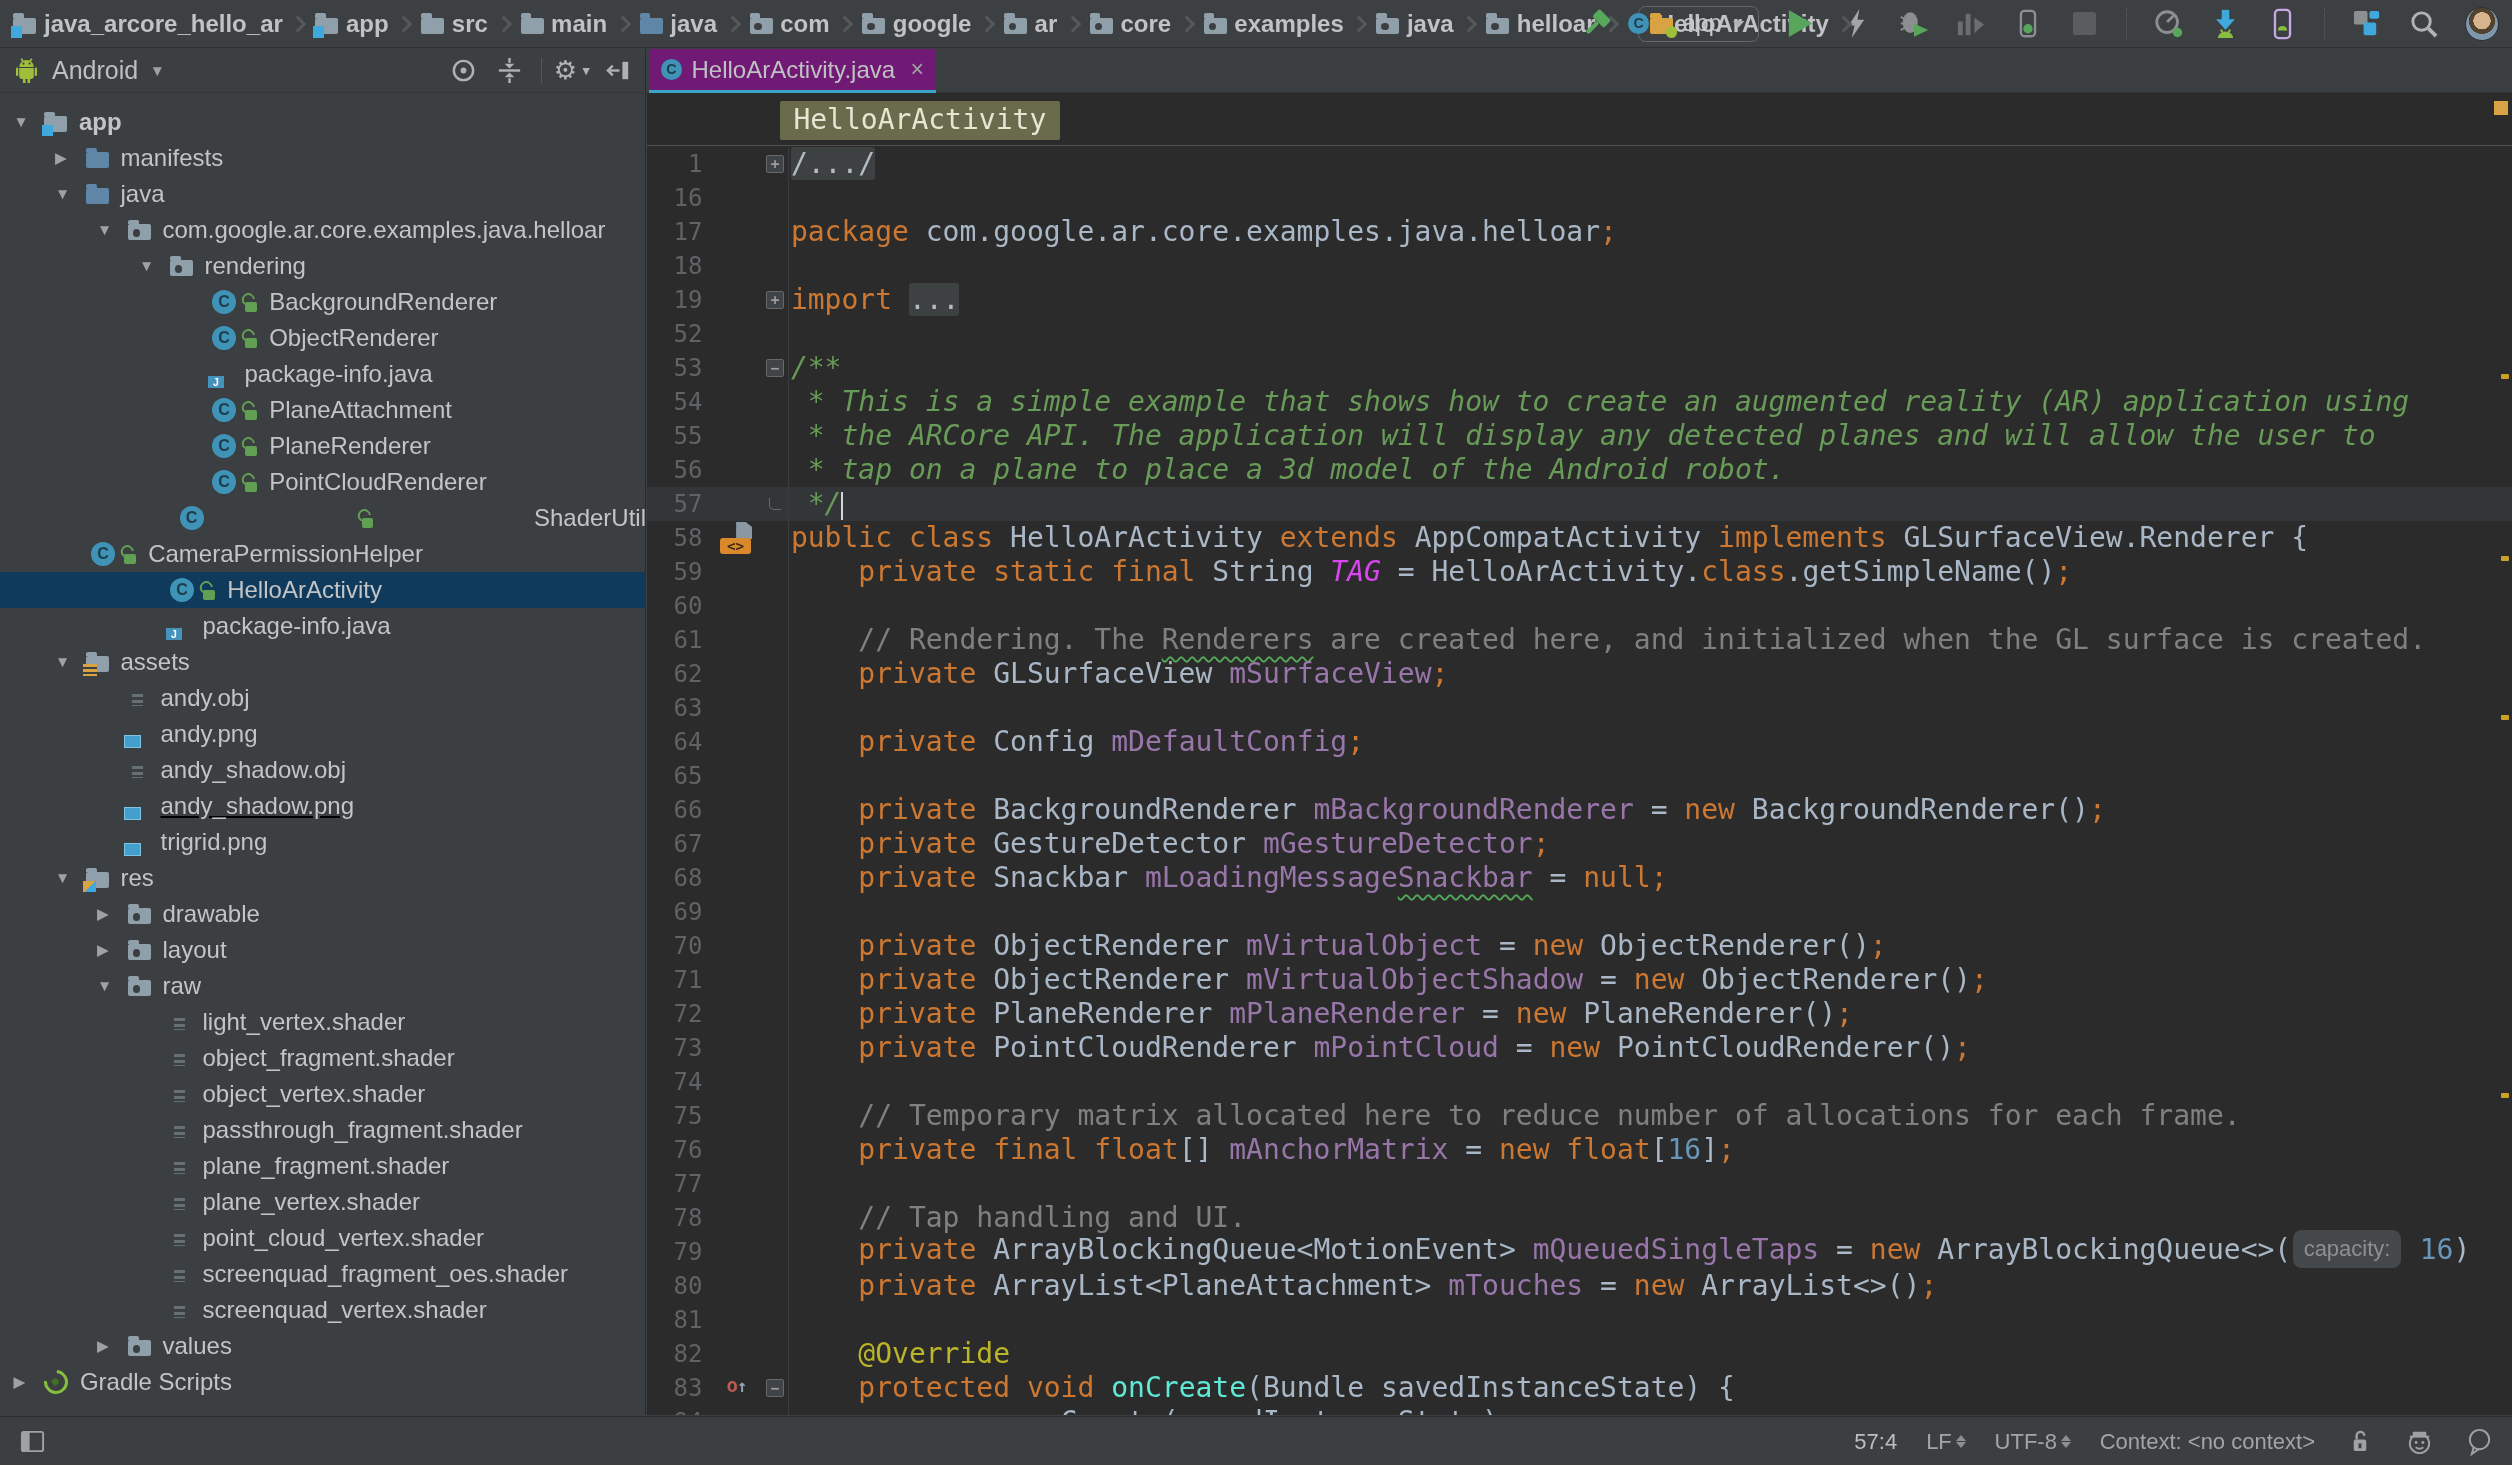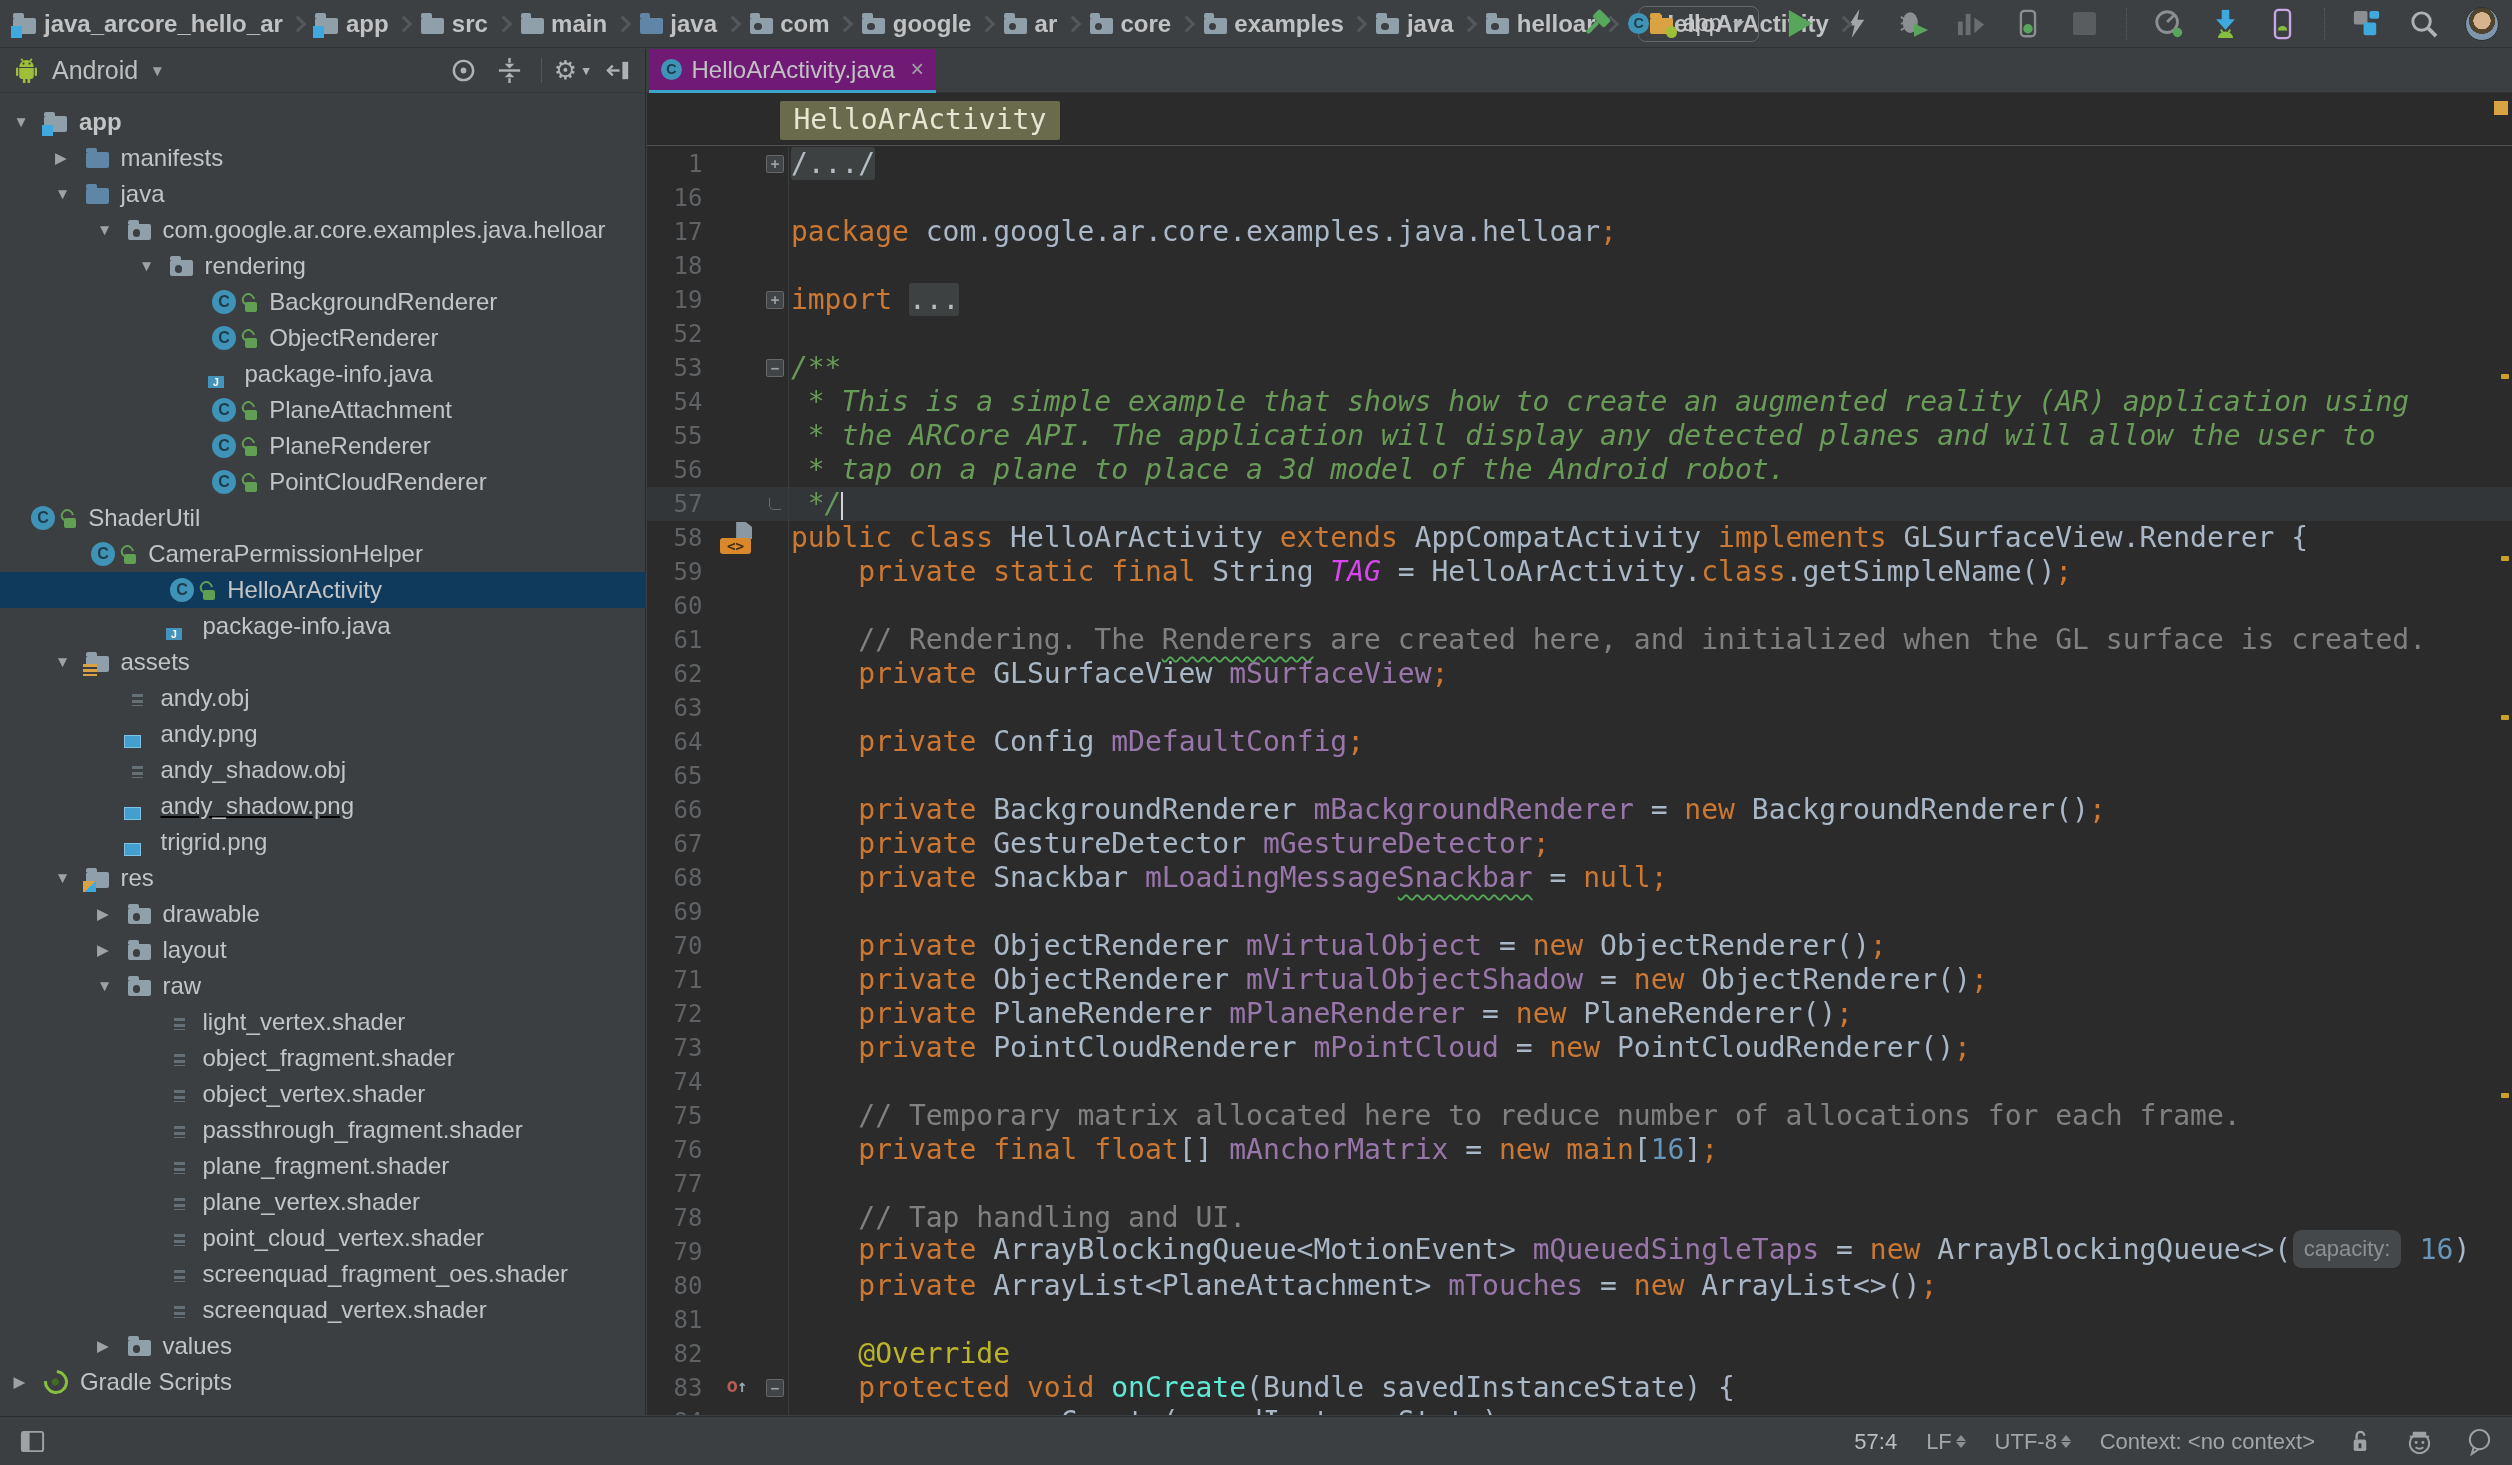--- a/index.html
+++ b/index.html
@@ -399,21 +399,21 @@
           <span class="i-class"></span>
           <span class="i-lock"></span>
           <span class="tlabel">PlaneRenderer</span>
         </div>
         <div class="trow" style="padding-left: 181px;">
           <span class="arrow"></span>
           <span class="i-class"></span>
           <span class="i-lock"></span>
           <span class="tlabel">PointCloudRenderer</span>
         </div>
-        <div class="trow" style="">
+        <div class="trow" style=" justify-content: space-between;">
           <span class="arrow"></span>
           <span class="i-class"></span>
           <span class="i-lock"></span>
           <span class="tlabel">ShaderUtil</span>
         </div>
         <div class="trow" style="padding-left: 60px;">
           <span class="arrow"></span>
           <span class="i-class"></span>
           <span class="i-lock"></span>
           <span class="tlabel">CameraPermissionHelper</span>
@@ -730,21 +730,21 @@
         <div class="crow">
           <span class="gnum">75</span>
           <span class="gicon"></span>
           <span class="gfold"></span>
           <span class="ctext"><span class="tk-cmt">    // Temporary matrix allocated here to reduce number of allocations for each frame.</span></span>
         </div>
         <div class="crow">
           <span class="gnum">76</span>
           <span class="gicon"></span>
           <span class="gfold"></span>
-          <span class="ctext"><span class="tk-def">    </span><span class="tk-kw">private final float</span><span class="tk-def">[] </span><span class="tk-fld">mAnchorMatrix </span><span class="tk-def">= </span><span class="tk-kw">new main</span><span class="tk-def">[</span><span class="tk-num">16</span><span class="tk-def">]</span><span class="tk-semi">;</span></span>
+          <span class="ctext"><span class="tk-def">    </span><span class="tk-kw">private final float</span><span class="tk-def">[] </span><span class="tk-fld">mAnchorMatrix </span><span class="tk-def">= </span><span class="tk-kw">new float</span><span class="tk-def">[</span><span class="tk-num">16</span><span class="tk-def">]</span><span class="tk-semi">;</span></span>
         </div>
         <div class="crow">
           <span class="gnum">77</span>
           <span class="gicon"></span>
           <span class="gfold"></span>
           <span class="ctext"></span>
         </div>
         <div class="crow">
           <span class="gnum">78</span>
           <span class="gicon"></span>

